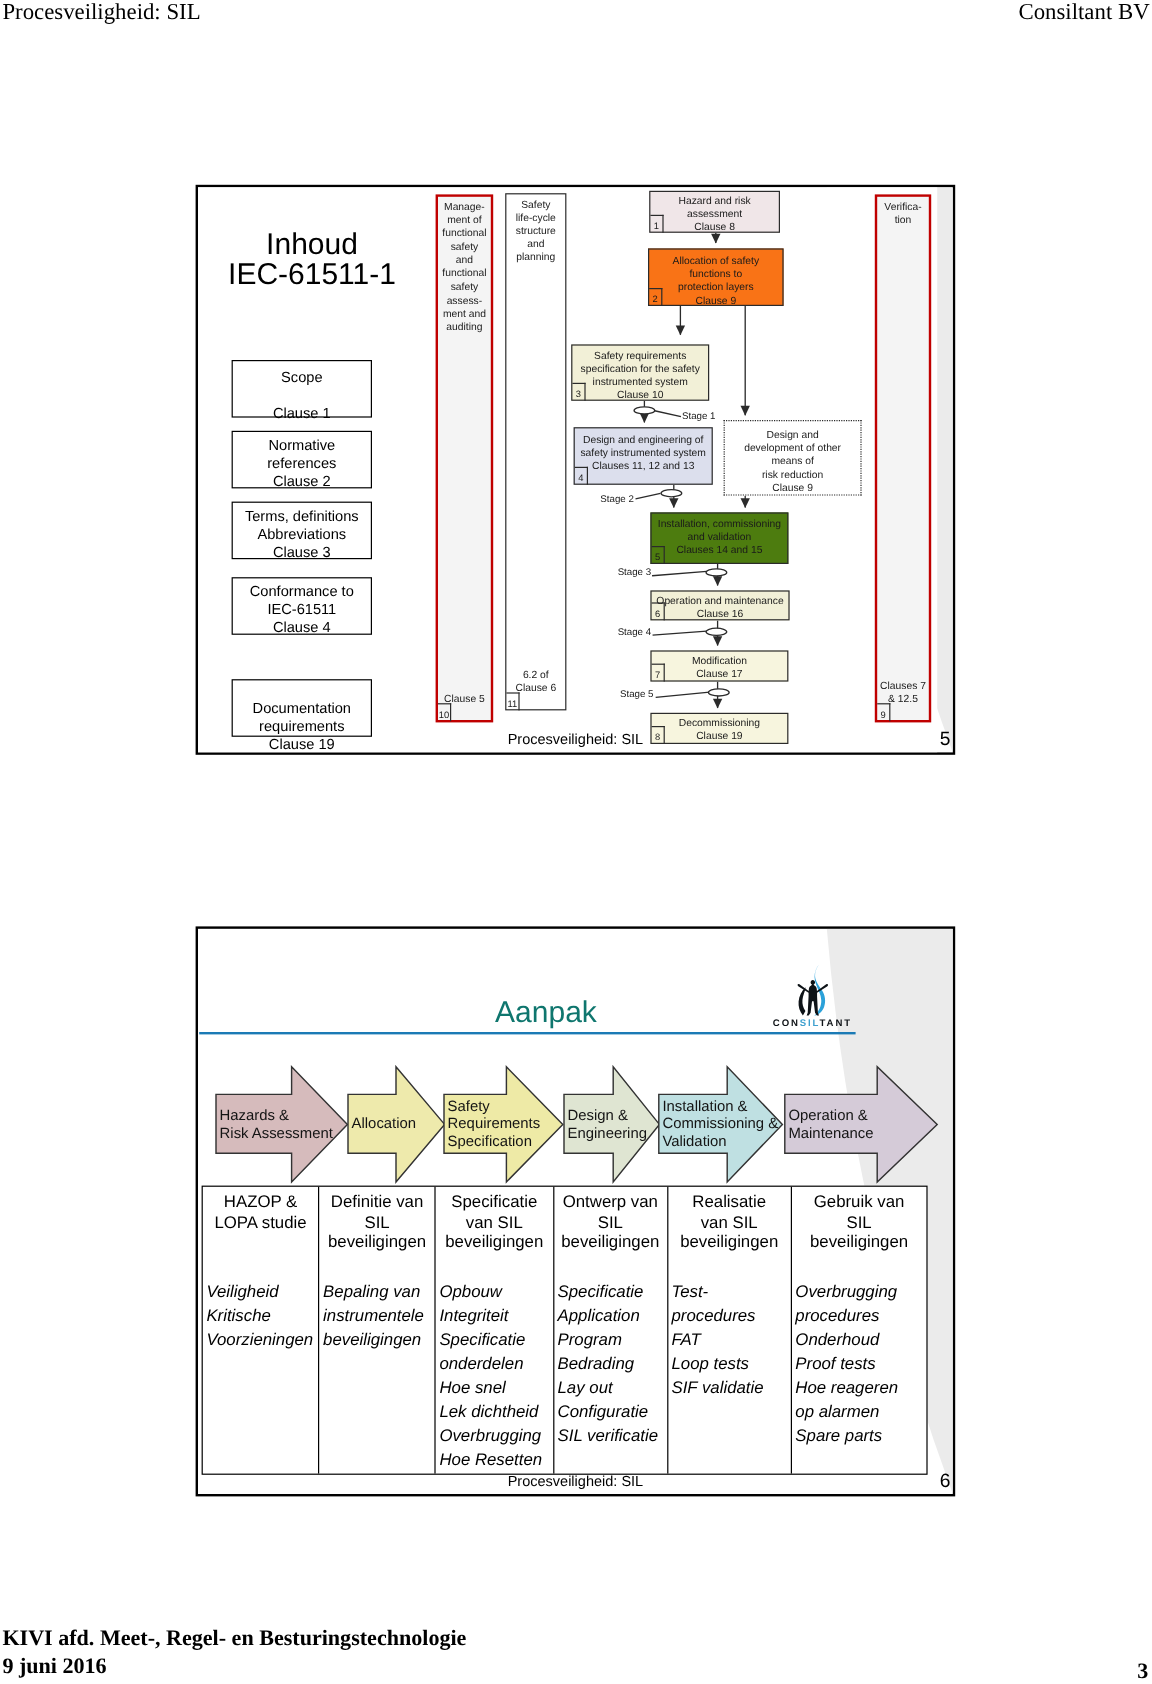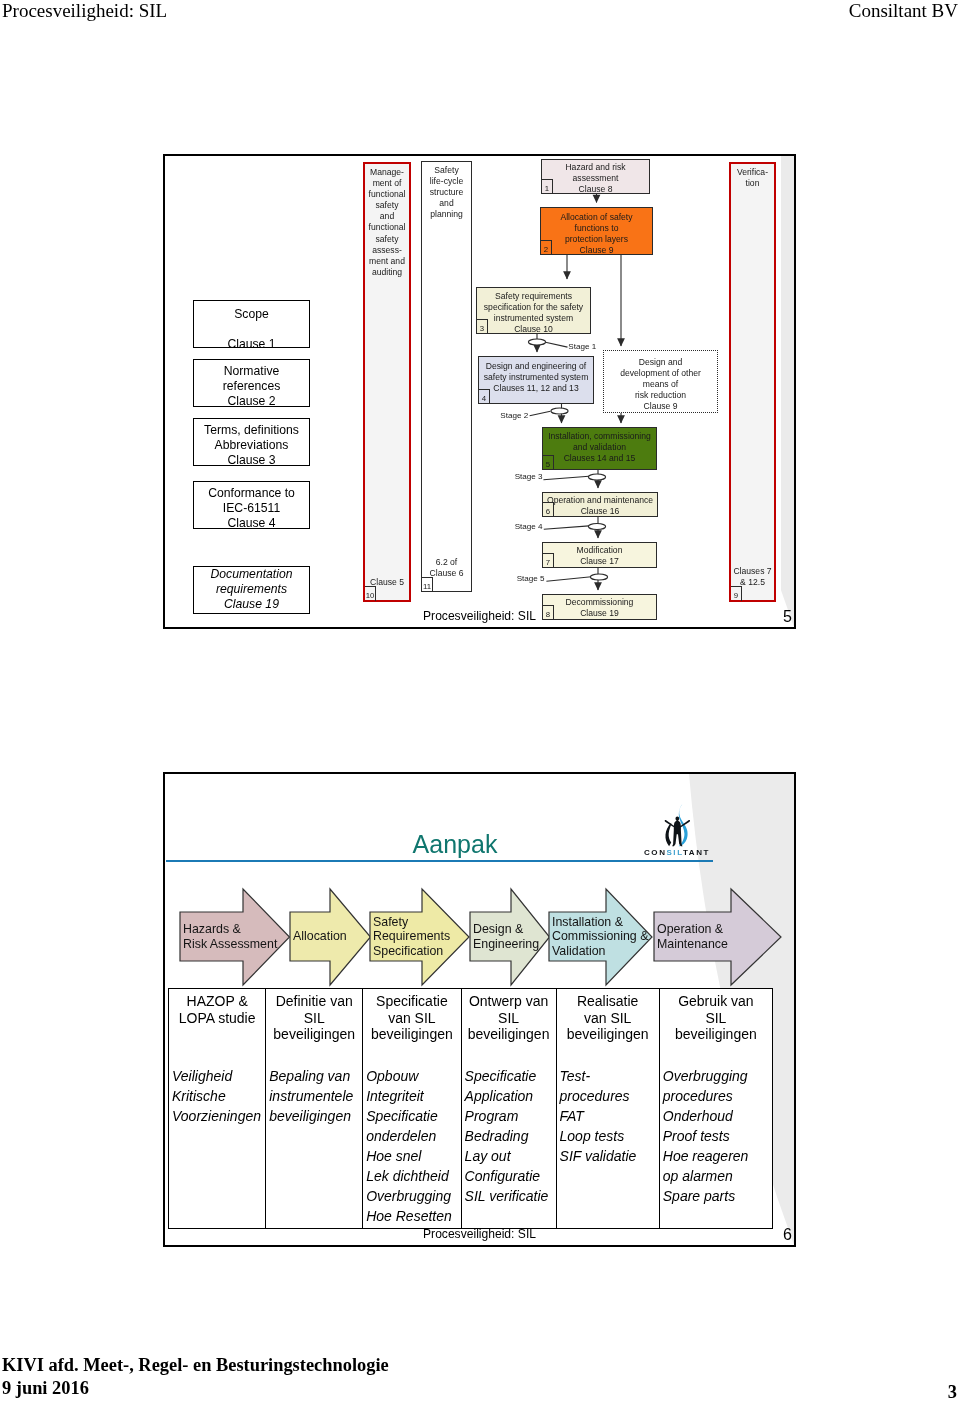--- a/index.html
+++ b/index.html
@@ -66,20 +66,24 @@
 
   <div class="slide" id="slide1">
     <div class="slide-inner" id="s1inner">
       <div class="curvewrap">
         <svg width="629" height="471" viewBox="0 0 629 471">
           <path d="M629,471 L629,0 L524,0 A1807,1807 0 0 0 629,471 Z" fill="#ebebeb"></path>
         </svg>
       </div>
       <div id="iecpanel"></div>
 
+      <div id="s1title">
+        <div>Inhoud</div>
+        <div>IEC-61511-1</div>
+      </div>
 
       <div id="s1boxes">
           <div class="ibox" style="left: 28px; top: 144px; width: 117px; height: 48px; padding-top: 6px;">
             <div>Scope</div>
             <div>&nbsp;</div>
             <div>Clause 1</div>
           </div>
           <div class="ibox" style="left: 28px; top: 203px; width: 117px; height: 48px; padding-top: 4px;">
             <div>Normative</div>
             <div>references</div>
@@ -88,21 +92,21 @@
           <div class="ibox" style="left: 28px; top: 262px; width: 117px; height: 48px; padding-top: 4px;">
             <div>Terms, definitions</div>
             <div>Abbreviations</div>
             <div>Clause 3</div>
           </div>
           <div class="ibox" style="left: 28px; top: 325px; width: 117px; height: 48px; padding-top: 4px;">
             <div>Conformance to</div>
             <div>IEC-61511</div>
             <div>Clause 4</div>
           </div>
-          <div class="ibox" style="left: 28px; top: 410px; width: 117px; height: 48px; padding-top: 0; font-style: italic;">
+          <div class="ibox" style="left: 28px; top: 410px; width: 117px; height: 48px; padding-top: 16px;">
             <div>Documentation</div>
             <div>requirements</div>
             <div>Clause 19</div>
           </div>
         </div>
 
       <svg id="iecwires" width="629" height="471" viewBox="0 0 629 471">
         <defs>
           <marker id="ah" markerWidth="10" markerHeight="9" refX="8.2" refY="4.5" orient="auto" markerUnits="userSpaceOnUse">
             <path d="M0.4,0.6 L0.4,8.4 L8.6,4.5 Z" fill="#2b2b2b"></path>

